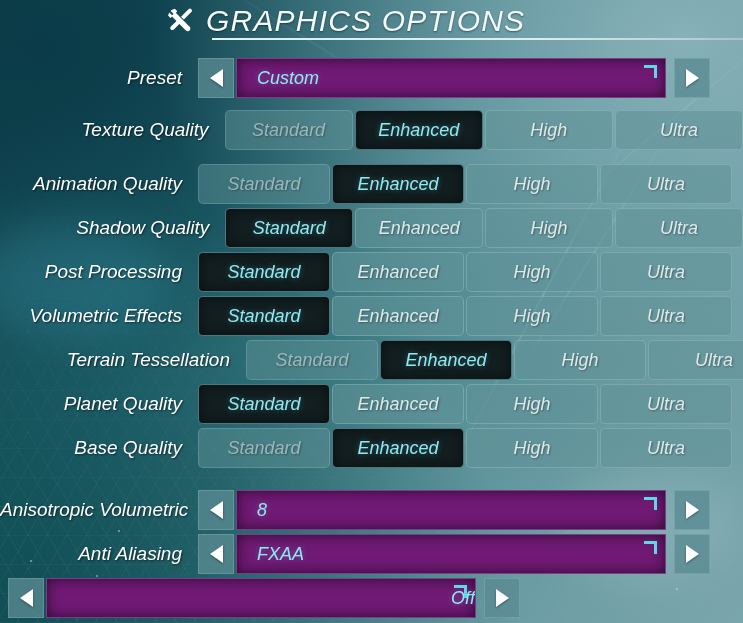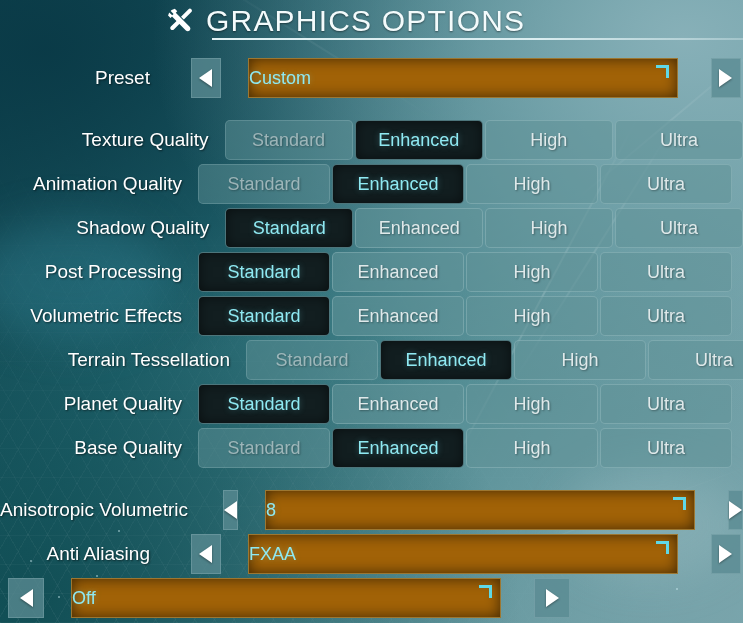--- a/index.html
+++ b/index.html
@@ -38,21 +38,21 @@
   .s2 { width:330px; height:2px; left:430px; top:250px; transform:rotate(-58deg); opacity:.7; }
   .s3 { width:260px; height:2px; left:540px; top:120px; transform:rotate(-40deg); opacity:.55; }
   .s4 { width:300px; height:2px; left:160px; top:40px;  transform:rotate(32deg);  opacity:.35; }
   .s5 { width:360px; height:1px; left:420px; top:520px; transform:rotate(-20deg); opacity:.35; }
   .glow { position:absolute; border-radius:50%; filter:blur(22px); }
   .g1 { width:200px; height:120px; left:-30px; top:220px; background:rgba(60,150,170,.30); }
   .g2 { width:180px; height:110px; left:560px; top:470px; background:rgba(180,210,215,.22); }
   .speck { position:absolute; width:2px; height:2px; border-radius:50%; background:rgba(210,240,245,.55); }
 
   
-  #root { position:relative; z-index:2; width:743px; height:516px; }
+  #root { position:relative; z-index:2; width:743px; height:516px;font-style:italic; }
 
   .title-bar { position:absolute; left:0; top:0; width:743px; height:46px; }
   .title-inner { position:absolute; left:166px; top:4px; display:flex; align-items:center; gap:10px; }
   .tools-icon { width:30px; height:30px; display:block; }
   .title-text {
     font-size:30px; letter-spacing:1.2px; color:#f3fbfc; font-weight:400;
     text-shadow:0 1px 2px rgba(0,0,0,.45);
     white-space:nowrap;
   }
   .title-rule {
@@ -82,38 +82,38 @@
   .seg.on {
     background:#121e20;
     color:#8fe9f2;
     border:1px solid rgba(150,225,235,0.45);
     text-shadow:0 0 6px rgba(120,225,240,.35);
     box-shadow:inset 0 0 12px rgba(0,0,0,.55);
   }
   .seg.dim { color:#b6c7c9; opacity:.82; }
 
   
-  .sel-row { height:40px;gap:25px; }
+  .sel-row { height:40px; }
   .arrow-btn {
     width:36px; height:40px; margin:0 2px;
     background:rgba(90,139,146,0.78);
     border:1px solid rgba(185,215,219,0.22);
     display:flex; align-items:center; justify-content:center;
   }
   .arrow-btn.left { margin-left:8px; }
   .tri { width:0; height:0; border-top:9px solid transparent; border-bottom:9px solid transparent; filter:drop-shadow(0 1px 1px rgba(0,0,0,.4)); }
   .tri.l { border-right:13px solid #ffffff; }
   .tri.r { border-left:13px solid #ffffff; }
 
   .sel-field {
     position:relative; flex:1; height:40px;
-    background:#a16207;
+    background:#701a75;
     border:1px solid rgba(140,195,205,0.22);
     display:flex; align-items:center;
-    padding-left:0;
+    padding-left:20px;
     color:#8fe9f2; font-size:18px;
     text-shadow:0 0 6px rgba(120,225,240,.30);
     box-shadow:inset 0 0 14px rgba(0,0,0,.6);
     overflow:hidden;
   }
   .sel-field .corner {
     position:absolute; right:8px; top:6px; width:13px; height:13px;
     border-top:3px solid #5fd8e6; border-right:3px solid #5fd8e6;
   }
 </style>
@@ -164,21 +164,21 @@
     <div class="sel-field" style="width:430px; flex:none;">
       <span>Custom</span>
       <span class="corner"></span>
     </div>
     <div class="arrow-btn" style="margin-left:8px;">
       <span class="tri r"></span>
     </div>
   </div>
 
   <div id="quality-rows">
-      <div class="row seg-row" style="top: 120px; padding-left: 32px;">
+      <div class="row seg-row" style="top: 110px; padding-left: 32px;">
         <div class="row-label">Texture Quality</div>
         <div class="seg first dim">Standard</div>
         <div class="seg on">Enhanced</div>
         <div class="seg">High</div>
         <div class="seg">Ultra</div>
       </div>
       <div class="row seg-row" style="top: 164px;">
         <div class="row-label">Animation Quality</div>
         <div class="seg first dim">Standard</div>
         <div class="seg on">Enhanced</div>
@@ -253,21 +253,21 @@
           <span class="corner"></span>
         </div>
         <div class="arrow-btn" style="margin-left: 8px;">
           <span class="tri r"></span>
         </div>
       </div>
       <div class="row sel-row" style="top: 578px;">
         <div class="arrow-btn left">
           <span class="tri l"></span>
         </div>
-        <div class="sel-field" style="width: 430px; flex: 0 0 auto;">
+        <div class="sel-field" style="width: 430px; flex: 0 0 auto; justify-content: flex-end;">
           <span>Off</span>
           <span class="corner"></span>
         </div>
         <div class="arrow-btn" style="margin-left: 8px;">
           <span class="tri r"></span>
         </div>
       </div>
     </div>
 
 </div>

